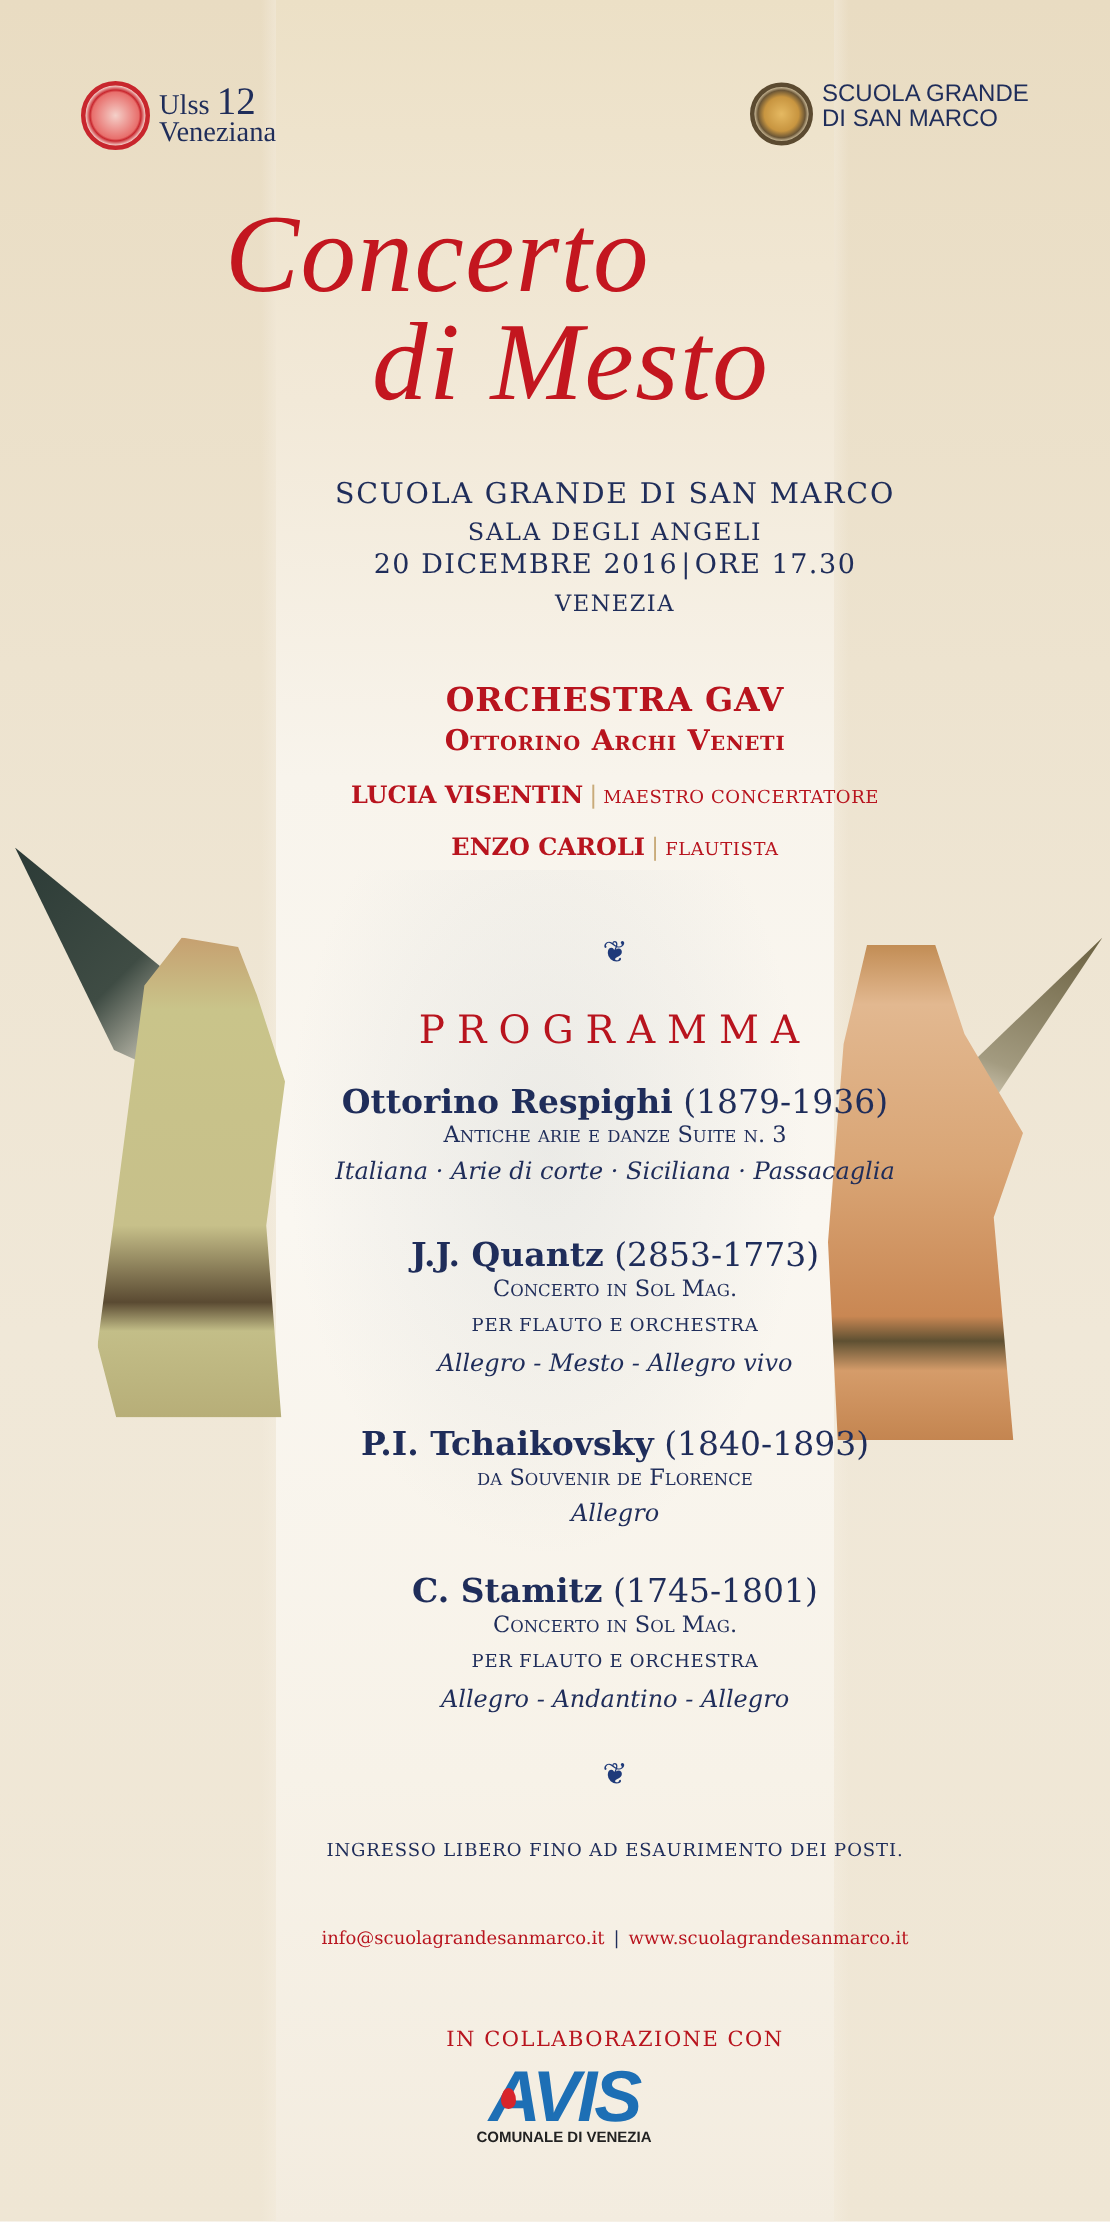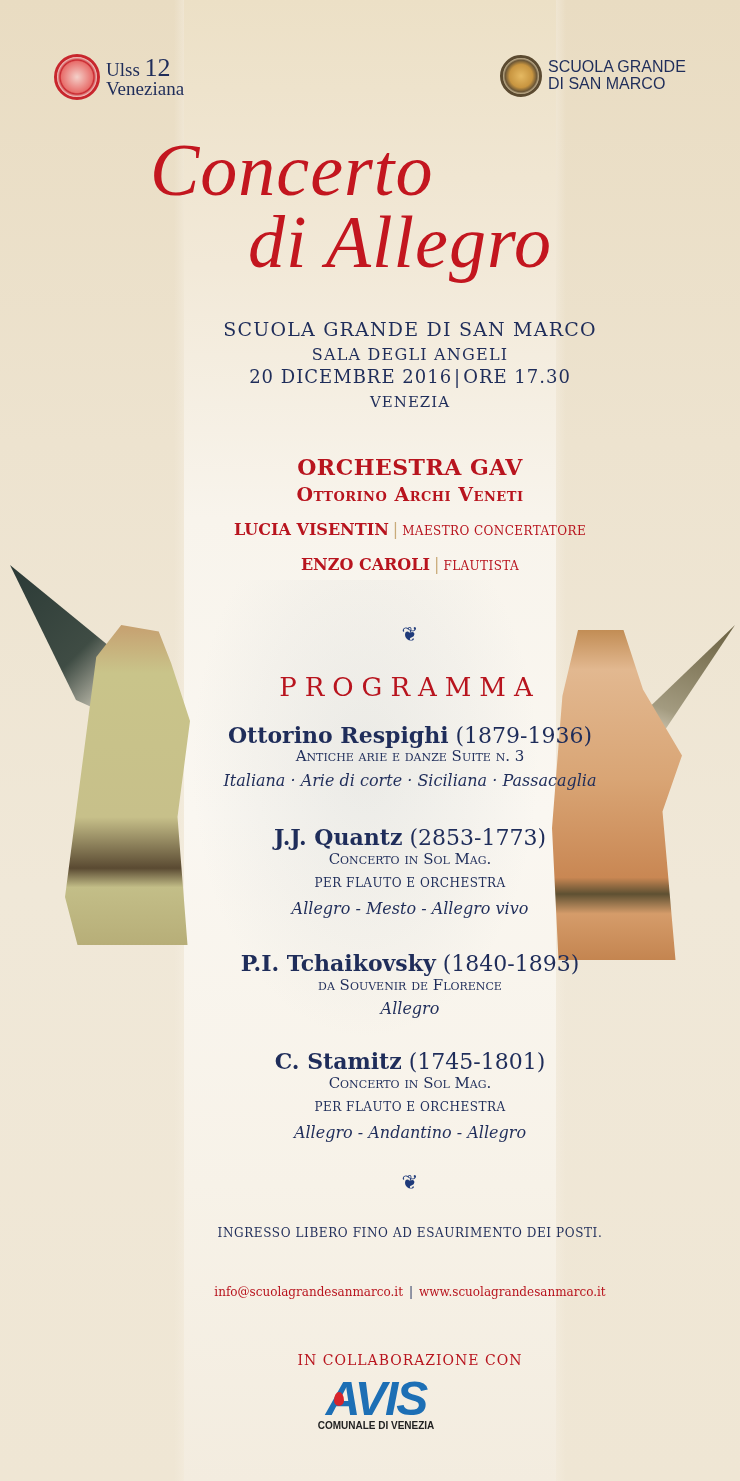--- a/index.html
+++ b/index.html
@@ -26,21 +26,21 @@
   .seal-red {
     width: 46px; height: 46px; border-radius: 50%;
     border: 3px solid #c8262d;
     background: radial-gradient(circle, #f4d0c9 0%, #e86f6c 55%, #c8262d 60%, #f1c7c2 70%, #c8262d 100%);
   }
   .ulss-text { font-family: "Liberation Serif", serif; color: #1f2d5a; line-height: 0.95; }
   .ulss-line1 { font-size: 19px; }
   .ulss-line1 .num { font-size: 26px; }
   .ulss-line2 { font-size: 19px; }
 
-  .logo-sgsm { position: absolute; left: 500px; top: 55px; display: flex; align-items: center; gap: 6px; }
+  .logo-sgsm { position: absolute; left: 500px; top: 55px; display: flex; gap: 6px; }
   .seal-gold {
     width: 42px; height: 42px; border-radius: 50%;
     border: 3px solid #5b4a30;
     background: radial-gradient(circle, #e5b962 0%, #c89540 45%, #6b5636 62%, #d8c8a6 72%, #7a6545 100%);
   }
   .sgsm-text { font-family: "Liberation Sans", sans-serif; color: #1f2d5a; font-size: 16px; line-height: 1.05; }
 
   
   .title {
     position: absolute; left: 0; width: 740px;
@@ -147,21 +147,21 @@
 
 <div class="logo-sgsm">
   <div class="seal-gold"></div>
   <div class="sgsm-text">
     <div>SCUOLA GRANDE</div>
     <div>DI SAN MARCO</div>
   </div>
 </div>
 
 <div class="title title-1">Concerto</div>
-<div class="title title-2">di Allegro</div>
+<div class="title title-2">di Mesto</div>
 
 <div class="center venue-1">SCUOLA GRANDE DI SAN MARCO</div>
 <div class="center venue-2">SALA DEGLI ANGELI</div>
 <div class="center venue-3">
   <span>20 DICEMBRE 2016</span><span class="sep-blue">|</span><span>ORE 17.30</span>
 </div>
 <div class="center venue-4">VENEZIA</div>
 
 <div class="center red orch-1">ORCHESTRA GAV</div>
 <div class="center red orch-2">Ottorino Archi Veneti</div>

